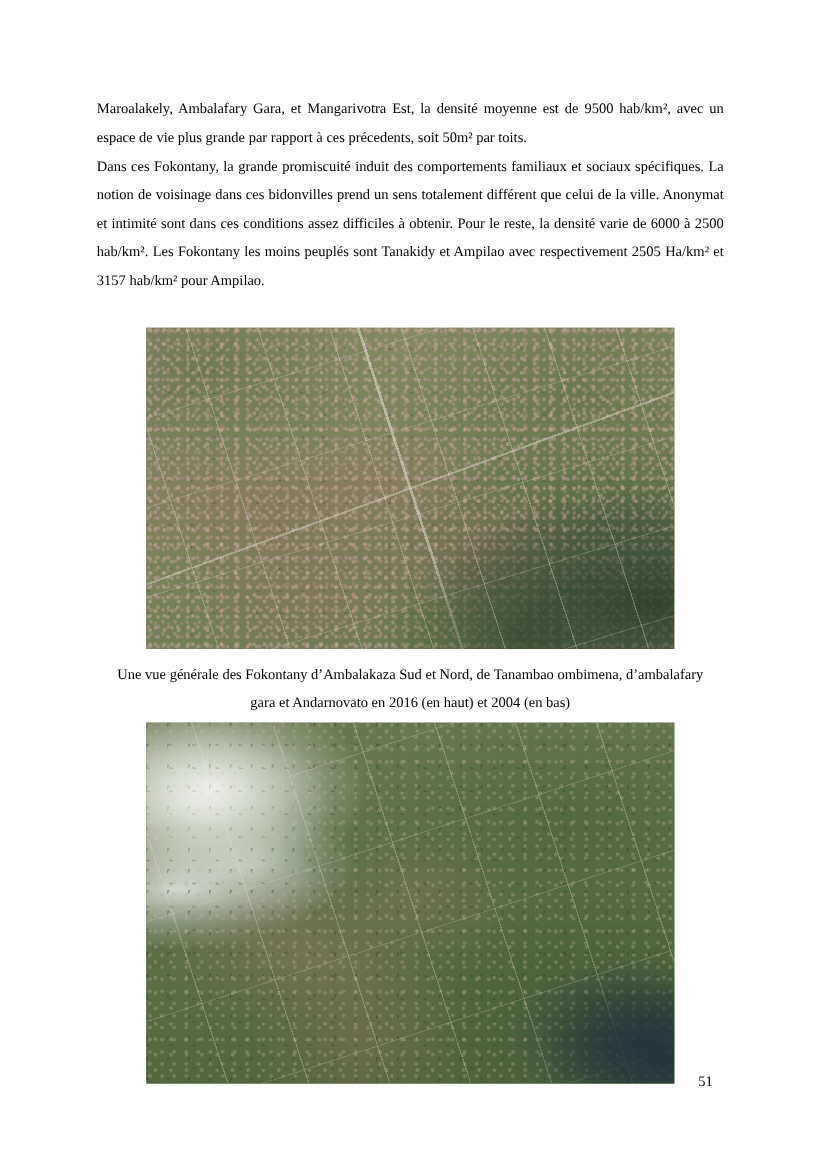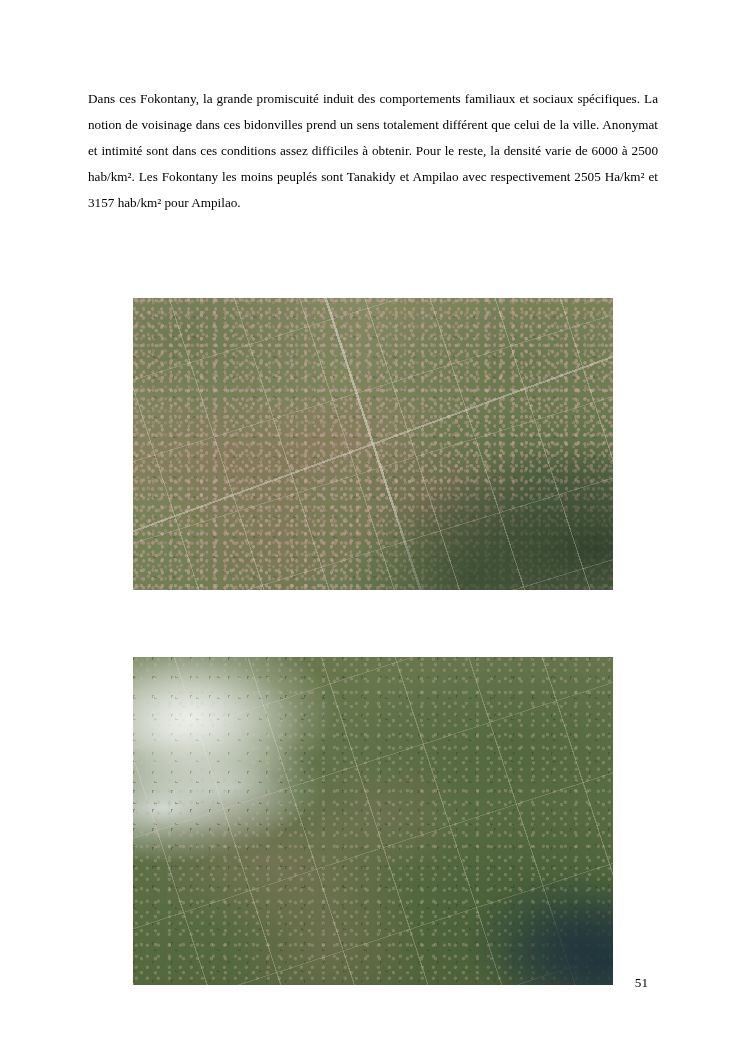--- a/index.html
+++ b/index.html
@@ -154,29 +154,33 @@
       radial-gradient(ellipse at 10% 22%, rgba(245,246,244,0.65) 0%, rgba(245,246,244,0) 20%);
   }
 </style>
 </head>
 <body>
 
 <div class="page">
 
   <div class="content">
 
+    <p class="para">Maroalakely, Ambalafary Gara, et Mangarivotra Est, la densité moyenne est de 9500 hab/km², avec un espace de vie plus grande par rapport à ces précedents, soit 50m² par toits.</p>
 
     <p class="para">Dans ces Fokontany, la grande promiscuité induit des comportements familiaux et sociaux spécifiques. La notion de voisinage dans ces bidonvilles prend un sens totalement différent que celui de la ville. Anonymat et intimité sont dans ces conditions assez difficiles à obtenir. Pour le reste, la densité varie de 6000 à 2500 hab/km². Les Fokontany les moins peuplés sont Tanakidy et Ampilao avec respectivement 2505 Ha/km² et 3157 hab/km² pour Ampilao.</p>
 
   </div>
 
   <div class="figure-block" style="left:88px; top:298px;">
     <div id="sat-top" class="sat figure-img" style="width:480px; height:292px;"></div>
   </div>
 
+  <div class="figure-block" style="left:88px; top:600px;">
+    <p class="caption">Une vue générale des Fokontany d’Ambalakaza Sud et Nord, de Tanambao ombimena, d’ambalafary gara et Andarnovato en 2016 (en haut) et 2004 (en bas)</p>
+  </div>
 
   <div class="figure-block" style="left:88px; top:657px;">
     <div id="sat-bottom" class="sat figure-img" style="width:480px; height:328px;"></div>
   </div>
 
   <div class="page-number">51</div>
 
 </div>
 
 </body></html>

